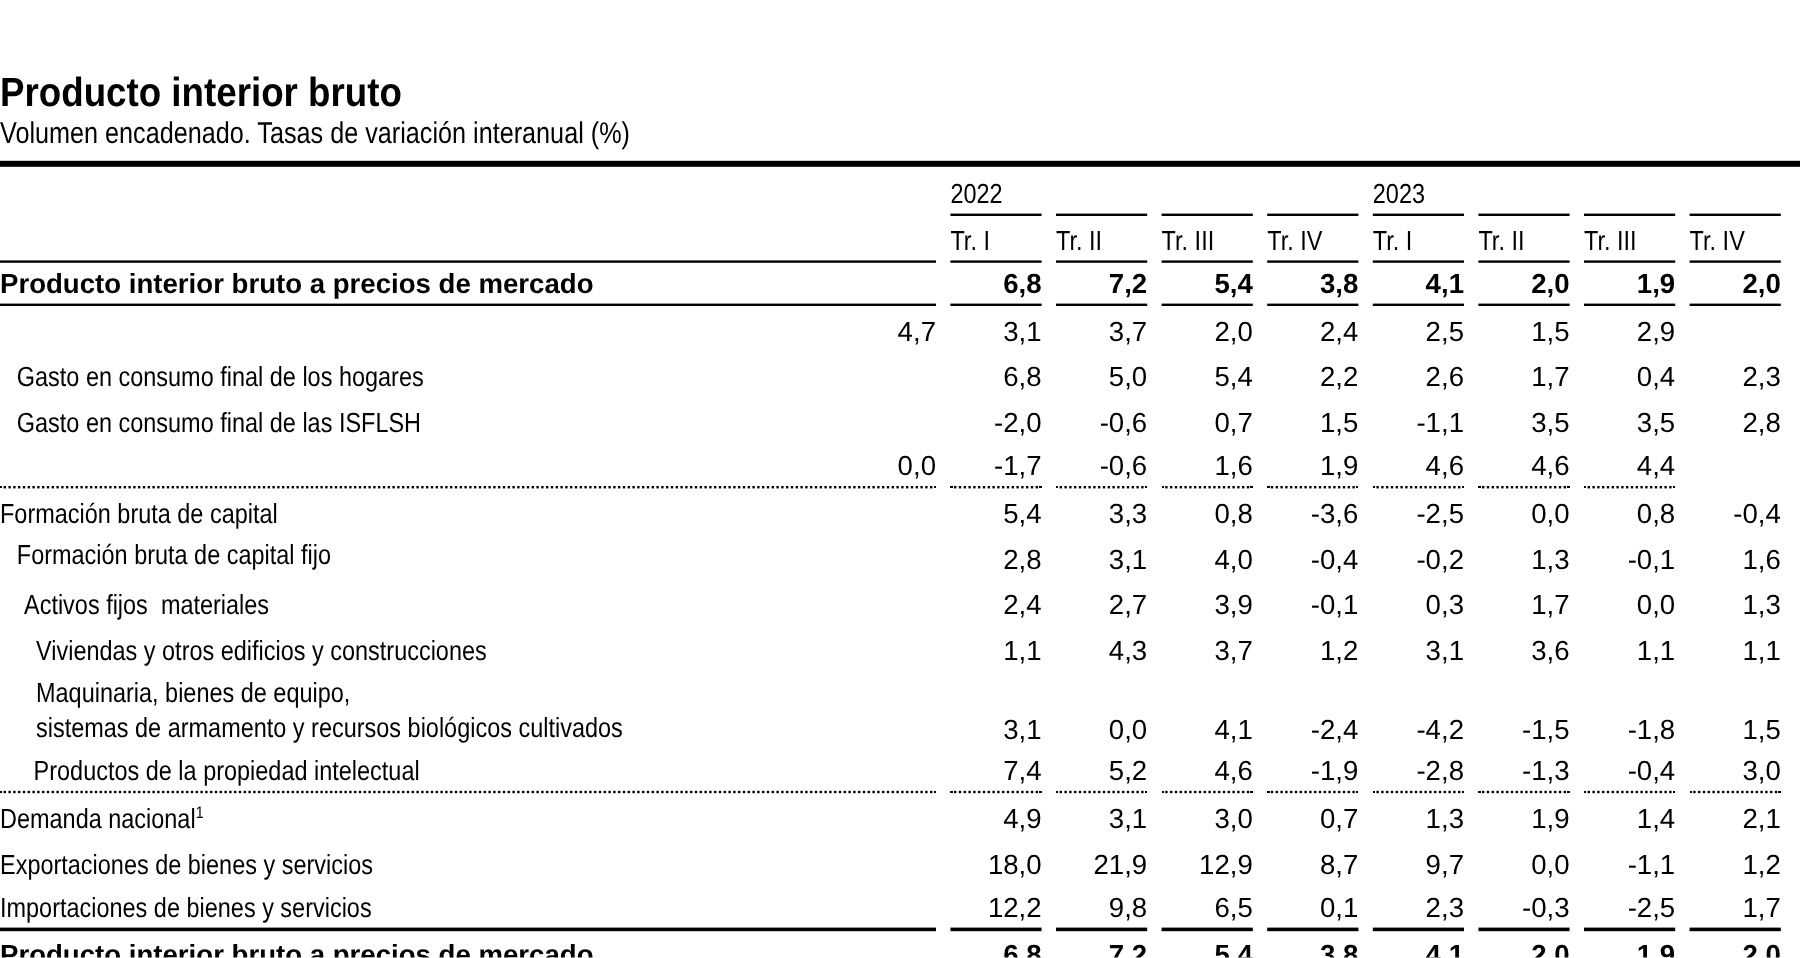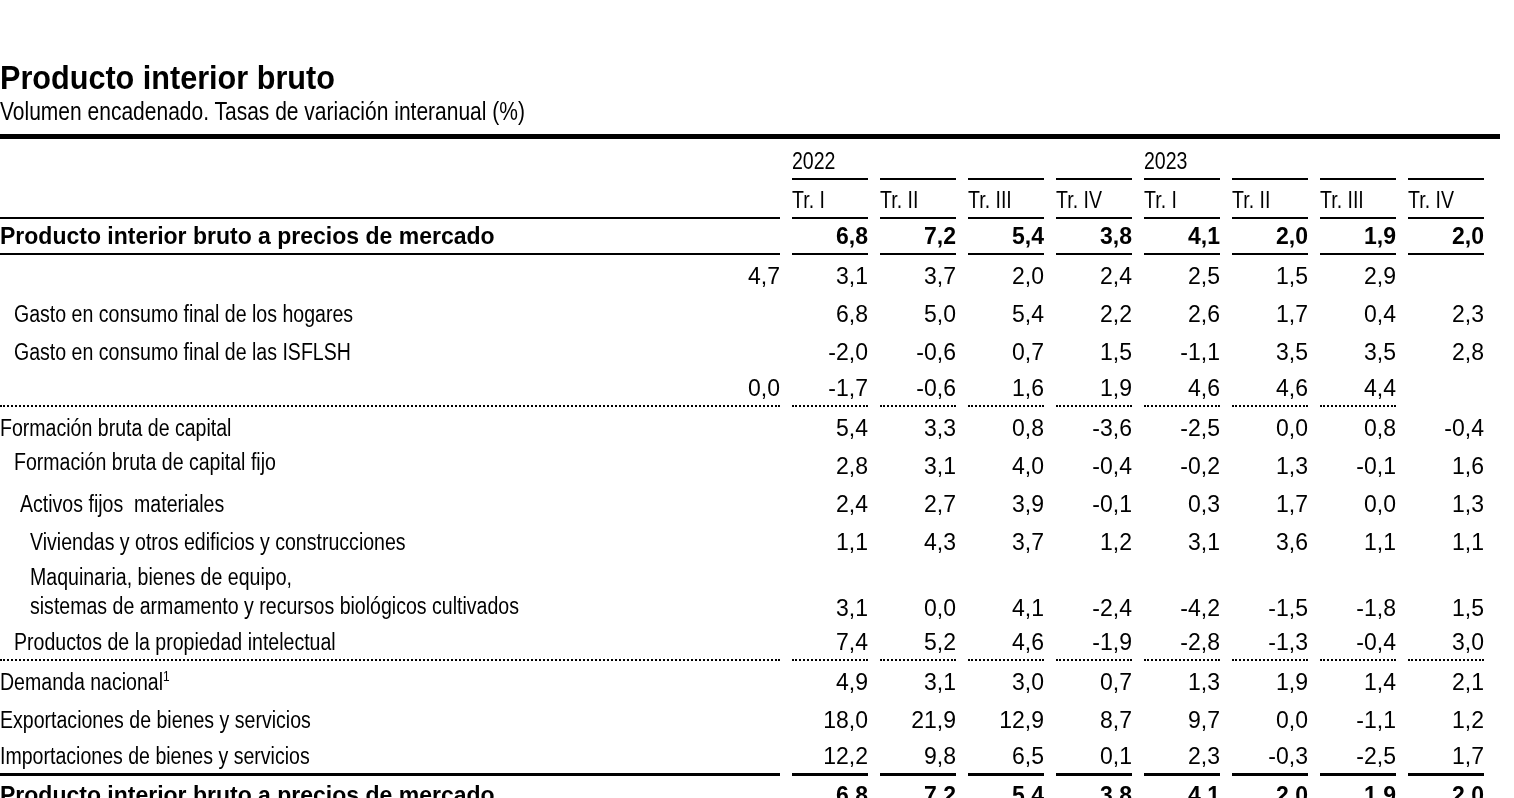--- a/index.html
+++ b/index.html
@@ -401,21 +401,21 @@
             <span class="num">-1,5</span>
           </div>
           <div class="c val">
             <span class="num">-1,8</span>
           </div>
           <div class="c val">
             <span class="num">1,5</span>
           </div>
         </div>
         <div class="row r-dotted" style="height: 36px;">
-    <div class="c lbl" style="padding-left: 14px;">
+    <div class="c lbl" style="padding-left: 28px;">
             <span class="txt">Productos de la propiedad intelectual</span>
           </div>
   <div class="c val">
             <span class="num">7,4</span>
           </div>
           <div class="c val">
             <span class="num">5,2</span>
           </div>
           <div class="c val">
             <span class="num">4,6</span>

